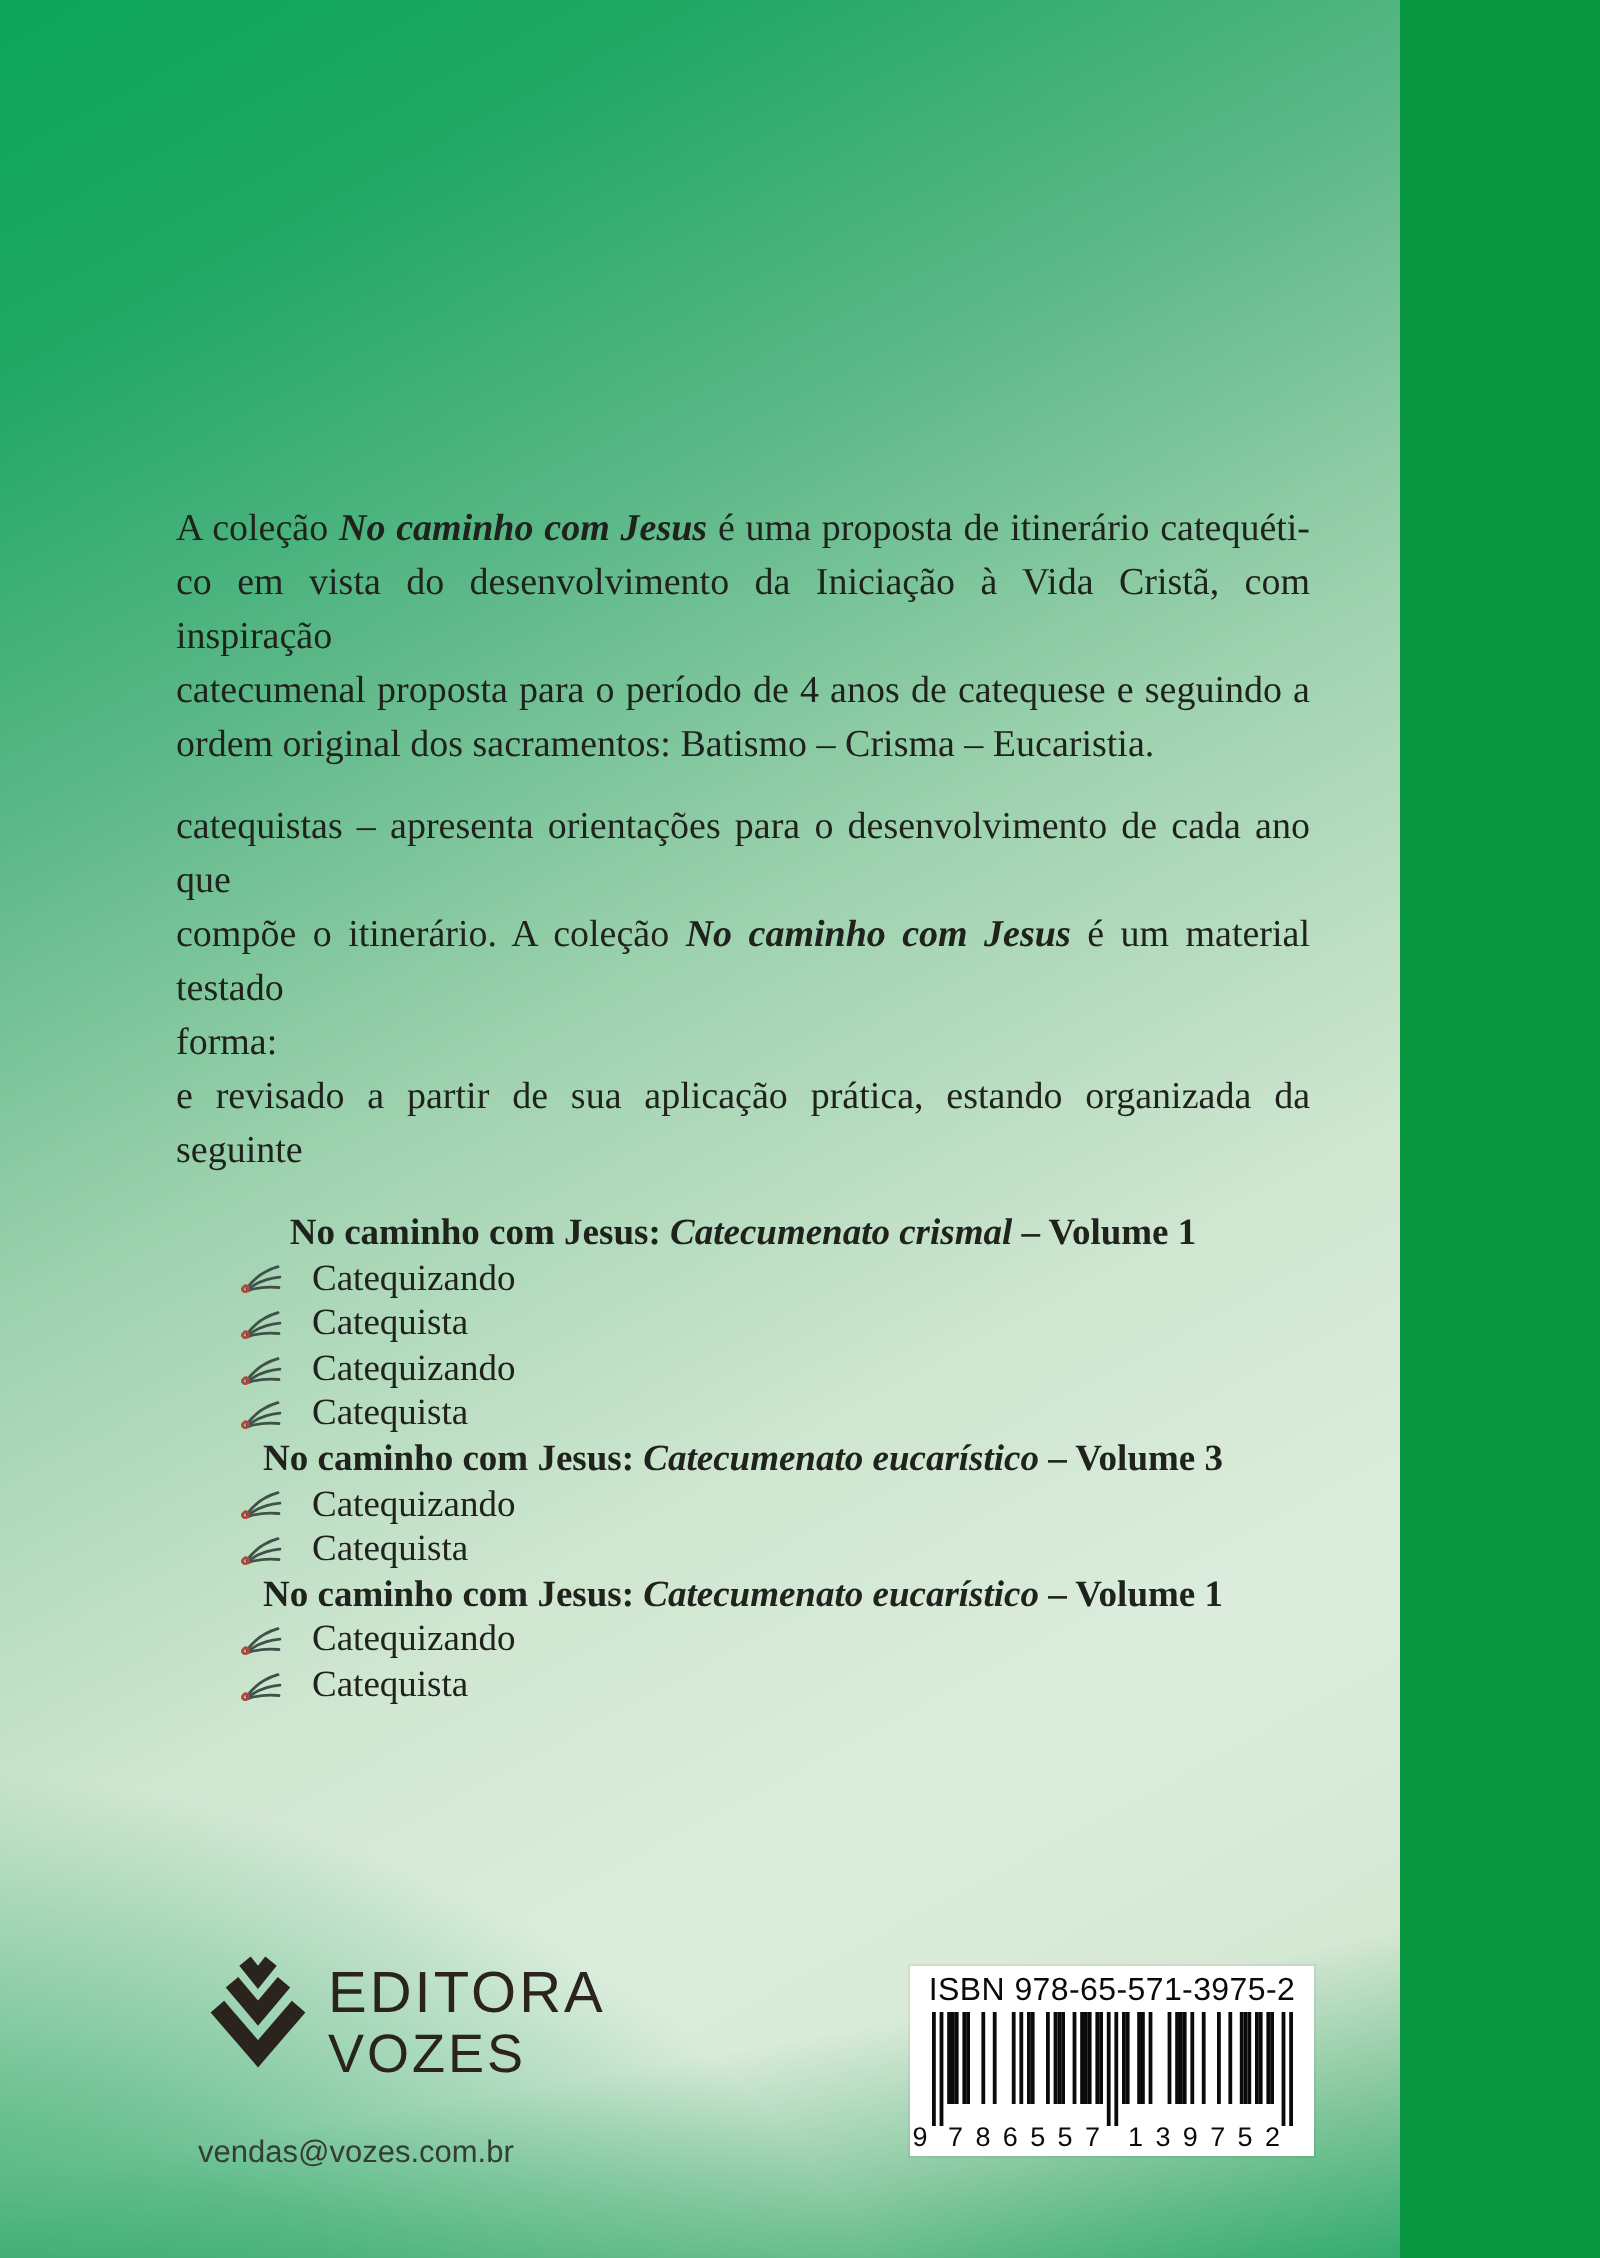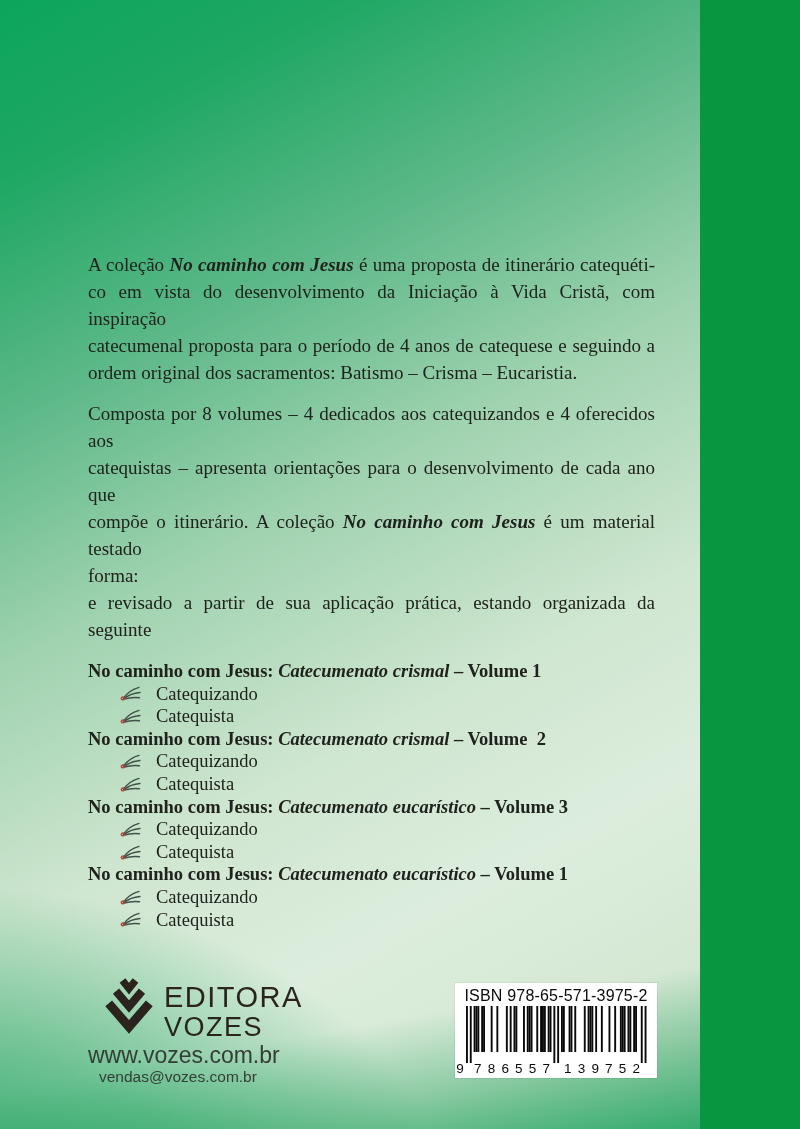--- a/index.html
+++ b/index.html
@@ -20,21 +20,21 @@
 
   #text-block{position:absolute;left:88px;top:251px;width:567px;color:#20221d;}
   .para{font-size:19px;line-height:27px;}
   .para + .para{margin-top:14px;}
   .pline{text-align:justify;text-align-last:justify;}
   .pline.last{text-align-last:left;}
   .s-n{font-style:normal;font-weight:normal;}
   .s-b{font-weight:bold;}
   .s-bi{font-weight:bold;font-style:italic;}
 
-  #volumes{margin-top:17px;}
+  #volumes{margin-top:17px;text-align:center;}
   .vol-title{font-size:18.5px;line-height:22.6px;font-weight:bold;white-space:pre-wrap;}
   .vol-item{font-size:18.5px;line-height:22.6px;padding-left:31px;display:flex;align-items:center;gap:14px;}
   .vol-item svg{flex:0 0 auto;}
 
   
   #logo-block{position:absolute;left:103px;top:977px;display:flex;align-items:flex-start;gap:9px;color:#2a231e;}
   #logo-texts{font-family:"Liberation Sans", sans-serif;line-height:1.08;padding-top:5px;}
   #logo-editora{font-size:29px;letter-spacing:1.5px;text-align:right;}
   #logo-vozes{font-size:27px;letter-spacing:1.5px;}
   #website{position:absolute;left:88px;top:1042px;font-family:"Liberation Sans", sans-serif;font-size:23px;color:#343d37;}
@@ -54,21 +54,20 @@
 
     <div id="text-block">
       <div id="paragraphs">
           <div class="para">
             <div class="pline"><span class="s-n">A coleção </span><span class="s-bi">No caminho com Jesus</span><span class="s-n"> é uma proposta de itinerário catequéti-</span></div>
             <div class="pline"><span class="s-n">co em vista do desenvolvimento da Iniciação à Vida Cristã, com inspiração</span></div>
             <div class="pline"><span class="s-n">catecumenal proposta para o período de 4 anos de catequese e seguindo a</span></div>
             <div class="pline last"><span class="s-n">ordem original dos sacramentos: Batismo – Crisma – Eucaristia.</span></div>
           </div>
           <div class="para">
-            <div class="pline"><span class="s-n">Composta por 8 volumes – 4 dedicados aos catequizandos e 4 oferecidos aos</span></div>
             <div class="pline"><span class="s-n">catequistas – apresenta orientações para o desenvolvimento de cada ano que</span></div>
             <div class="pline"><span class="s-n">compõe o itinerário. A coleção </span><span class="s-bi">No caminho com Jesus</span><span class="s-n"> é um material testado</span></div>
             <div class="pline last"><span class="s-n">forma:</span></div>
             <div class="pline"><span class="s-n">e revisado a partir de sua aplicação prática, estando organizada da seguinte</span></div>
           </div>
         </div>
       <div id="volumes">
           <div class="vol-title"><span class="s-b">No caminho com Jesus: </span><span class="s-bi">Catecumenato crismal</span><span class="s-b"> – Volume 1</span></div>
           <div class="vol-item">
             <svg width="23" height="17" viewBox="0 0 24 18" aria-hidden="true">
@@ -85,21 +84,20 @@
             <svg width="23" height="17" viewBox="0 0 24 18" aria-hidden="true">
     <g fill="none" stroke-linecap="round">
       <path d="M4.5 14 C8 9 14 4.5 21 2.5" stroke="#41514a" stroke-width="1.5"></path>
       <path d="M5 14.5 C9.5 11 16 8.5 22 8" stroke="#41514a" stroke-width="1.5"></path>
       <path d="M5.5 15 C10 13.5 16.5 13 21.5 13.5" stroke="#41514a" stroke-width="1.5"></path>
       <path d="M5.2 15.2 C2.6 16.6 1.4 14.4 2.9 13.1 C4.2 12.0 6.1 13.0 5.1 15" stroke="#b2453c" stroke-width="1.5"></path>
     </g>
   </svg>
             <span>Catequista</span>
           </div>
-          <div class="vol-title"><span class="s-b">No caminho com Jesus: </span><span class="s-bi">Catecumenato crismal</span><span class="s-b"> – Volume  2</span></div>
           <div class="vol-item">
             <svg width="23" height="17" viewBox="0 0 24 18" aria-hidden="true">
     <g fill="none" stroke-linecap="round">
       <path d="M4.5 14 C8 9 14 4.5 21 2.5" stroke="#41514a" stroke-width="1.5"></path>
       <path d="M5 14.5 C9.5 11 16 8.5 22 8" stroke="#41514a" stroke-width="1.5"></path>
       <path d="M5.5 15 C10 13.5 16.5 13 21.5 13.5" stroke="#41514a" stroke-width="1.5"></path>
       <path d="M5.2 15.2 C2.6 16.6 1.4 14.4 2.9 13.1 C4.2 12.0 6.1 13.0 5.1 15" stroke="#b2453c" stroke-width="1.5"></path>
     </g>
   </svg>
             <span>Catequizando</span>
@@ -171,21 +169,20 @@
           <path d="M16 17 L32 36 L48 17" stroke-width="10"></path>
           <path d="M24 4 L32 14 L40 4" stroke-width="9"></path>
         </g>
       </svg>
       <div id="logo-texts">
         <div id="logo-editora">EDITORA</div>
         <div id="logo-vozes">VOZES</div>
       </div>
     </div>
 
-    <div id="website">www.vozes.com.br</div>
     <div id="email">vendas@vozes.com.br</div>
 
     <div id="isbn-box">
       <div id="isbn-label">ISBN 978-65-571-3975-2</div>
       <svg id="barcode-svg" width="200" height="70" viewBox="0 0 200 70">
         <g id="barcode-bars" fill="#0a0a0a">
             <rect x="10.00" y="0" width="1.90" height="57"></rect>
             <rect x="13.80" y="0" width="1.90" height="57"></rect>
             <rect x="17.60" y="0" width="1.90" height="46"></rect>
             <rect x="19.50" y="0" width="1.90" height="46"></rect>

